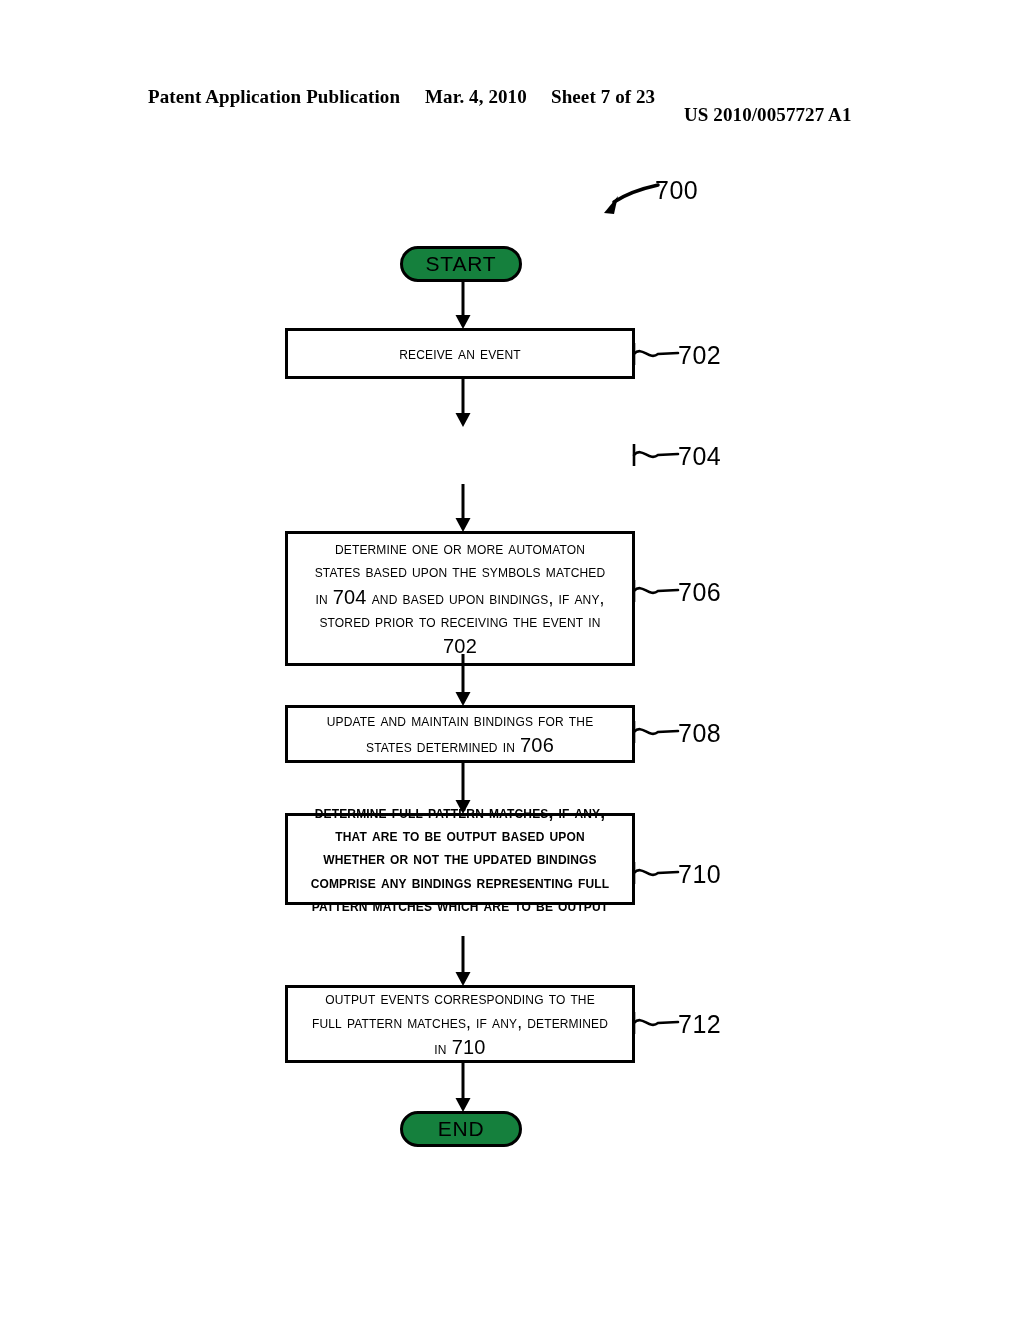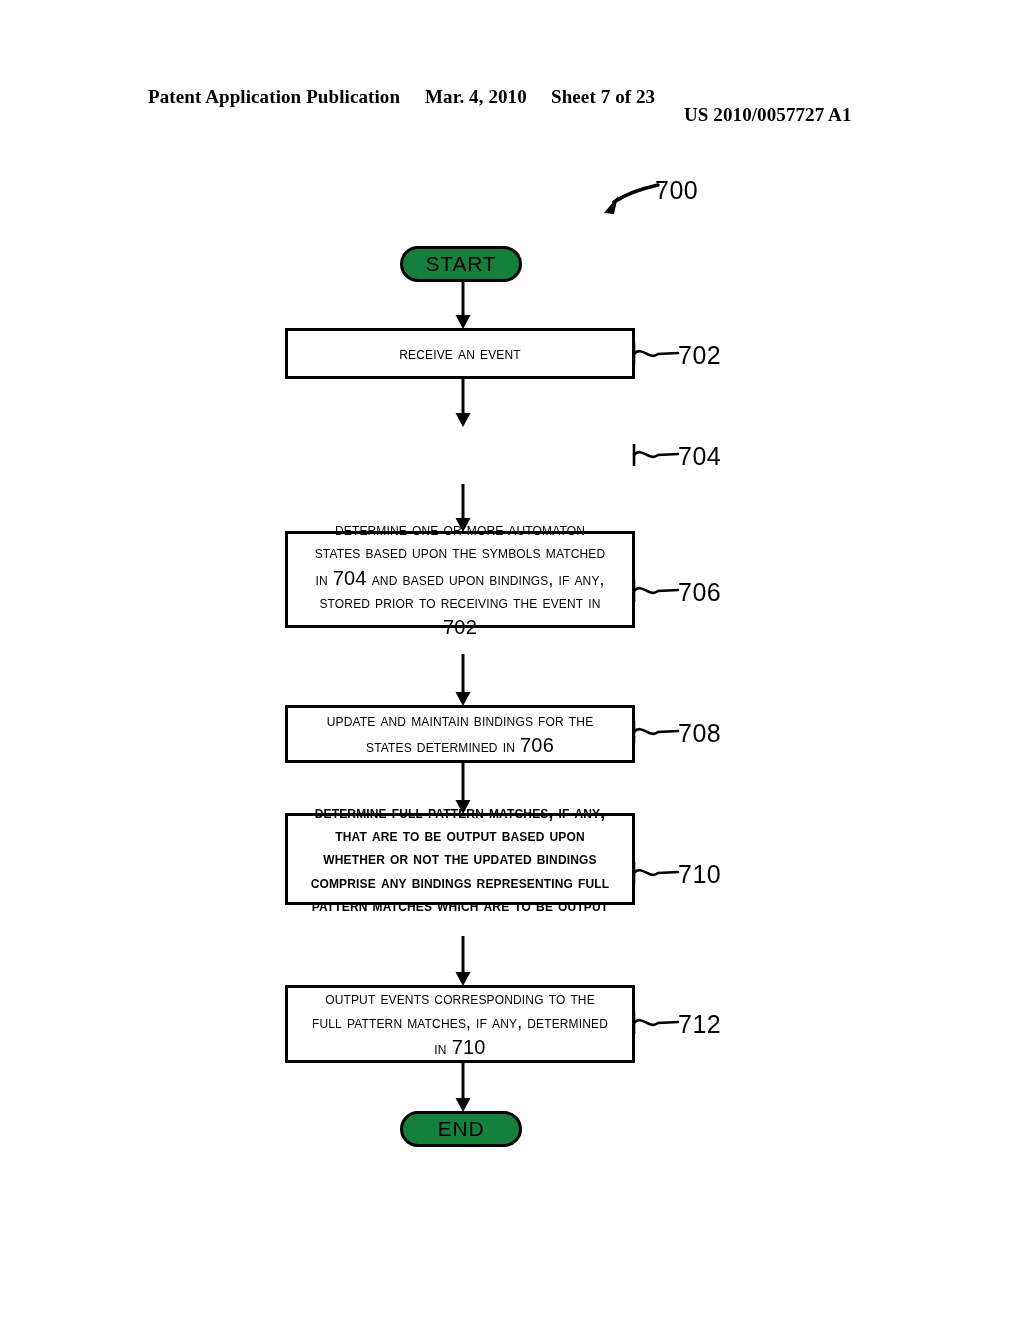--- a/index.html
+++ b/index.html
@@ -106,21 +106,21 @@
   
   .proc-text .num {
     font-variant: normal;
     text-transform: none;
     font-size: 20px;
     letter-spacing: 0.2px;
   }
 
   #box-702 { top: 328px; height: 51px; }
   #box-704 { top: 427px; height: 57px; }
-  #box-706 { top: 531px; height: 97px; }
+  #box-706 { top: 531px; height: 135px; }
   #box-708 { top: 705px; height: 58px; }
   #box-710 { top: 813px; height: 92px; font-weight: bold; }
   #box-712 { top: 985px; height: 78px; }
 
   
   .connector {
     position: absolute;
     left: 452px;
     width: 22px;
   }

